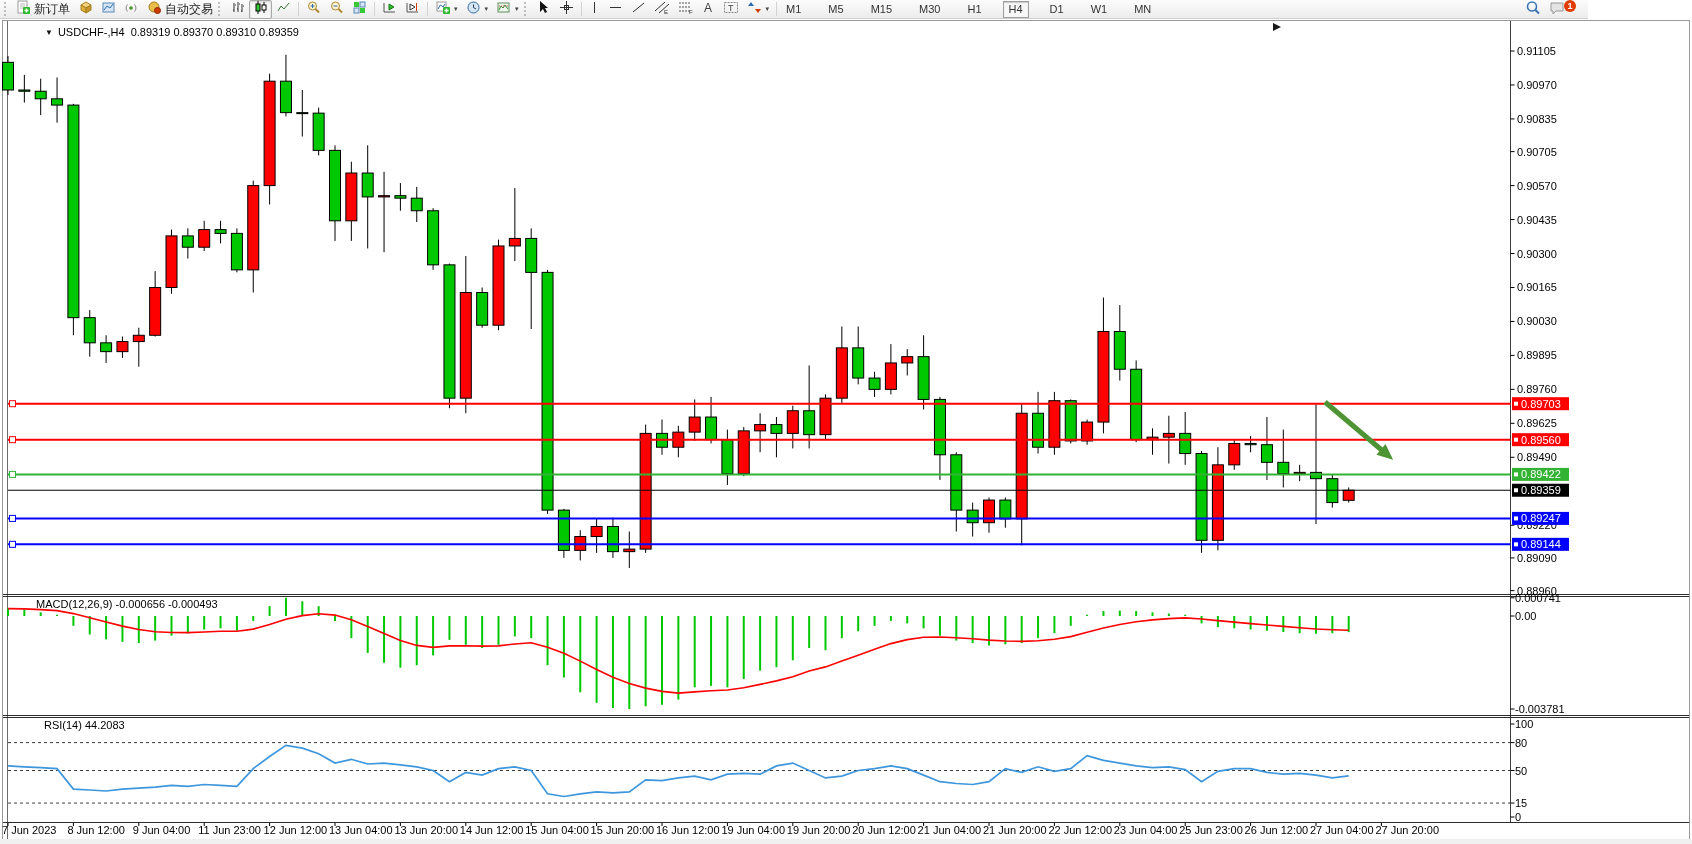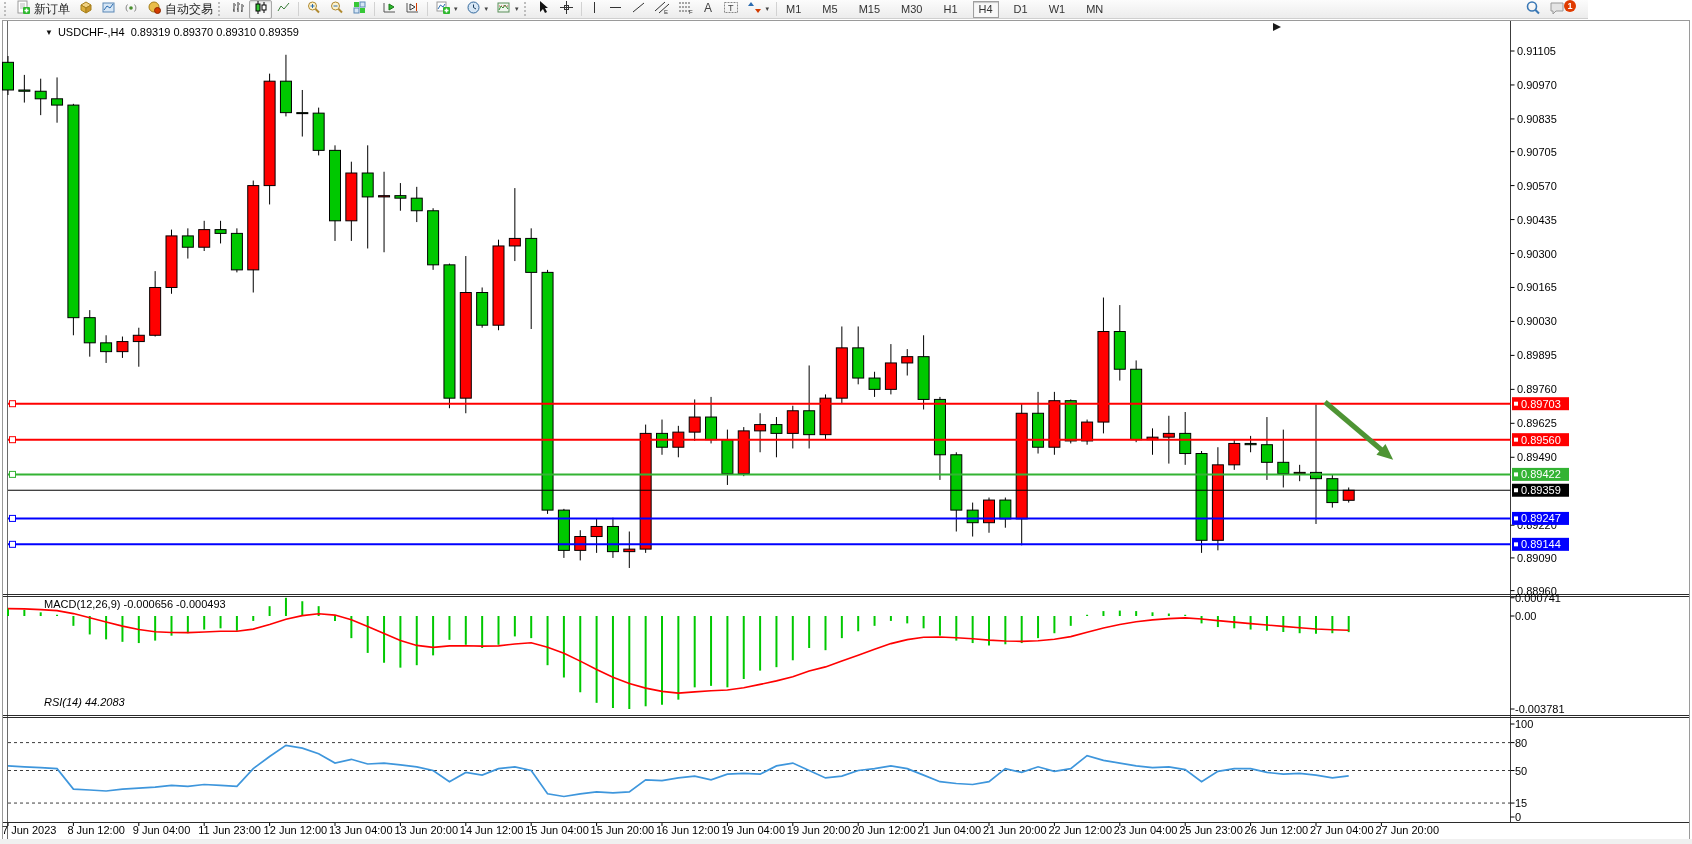--- a/index.html
+++ b/index.html
@@ -12,22 +12,22 @@
   .tb-sep{width:1px;height:14px;background:#d2d2d2;margin:0 3px;}
   .tb-grip{width:3px;height:14px;border-left:2px dotted #bdbdbd;margin:0 3px 0 1px;}
   .tf-btn{height:15px;padding:0 5px;font-size:11px;color:#333;display:flex;align-items:center;border:1px solid transparent;}
   .tf-btn.active{background:#f8f8f8;border:1px solid #9f9f9f;box-shadow:inset 0 1px 1px rgba(0,0,0,.2);}
   .tb-right{margin-left:auto;display:flex;align-items:center;}
   .badge{background:#e03b00;color:#fff;border-radius:50%;font-size:9px;min-width:12px;height:12px;line-height:12px;text-align:center;position:relative;top:-3px;left:-5px;font-weight:bold;}
   
   .overlay-label{position:absolute;font-size:11px;color:#000;white-space:pre;margin-left:34px;}
   #symbol-info{left:11px;top:26px;}
   #symbol-info .tri{font-size:8px;position:relative;top:-1px;margin-right:5px;color:#111;}
-  #macd-label{left:10px;top:598px;}
-  #rsi-label{left:10px;top:696px;font-style:italic;}
+  #macd-label{left:2px;top:598px;}
+  #rsi-label{left:10px;top:719px;}
   
   .hit{position:absolute;background:transparent;}
   svg text{font-family:"Liberation Sans",sans-serif;}
   .bottom-strip{position:absolute;left:0;top:839px;width:1692px;height:5px;background:#f0f0f0;}
 </style>
 </head>
 <body>
 
 <div class="toolbar">
   <div class="tb-grip"></div>
@@ -211,21 +211,21 @@
     </div>
   <div class="tb-btn">
       <span><svg width="15" height="15">
           <polygon points="4,2 7,6 1,6" fill="#2b6cb0"></polygon>
           <polygon points="11,13 14,9 8,9" fill="#d23b00"></polygon>
         </svg></span>
       <span class="caret">▾</span>
     </div>
 
   <div class="tb-sep"></div>
-  <div id="tf-group" style="display:flex;align-items:center;gap:9px;">
+  <div id="tf-group" style="display:flex;align-items:center;gap:15px;">
       <div class="tf-btn">M1</div>
       <div class="tf-btn">M5</div>
       <div class="tf-btn">M15</div>
       <div class="tf-btn">M30</div>
       <div class="tf-btn">H1</div>
       <div class="tf-btn active">H4</div>
       <div class="tf-btn">D1</div>
       <div class="tf-btn">W1</div>
       <div class="tf-btn">MN</div>
     </div>

